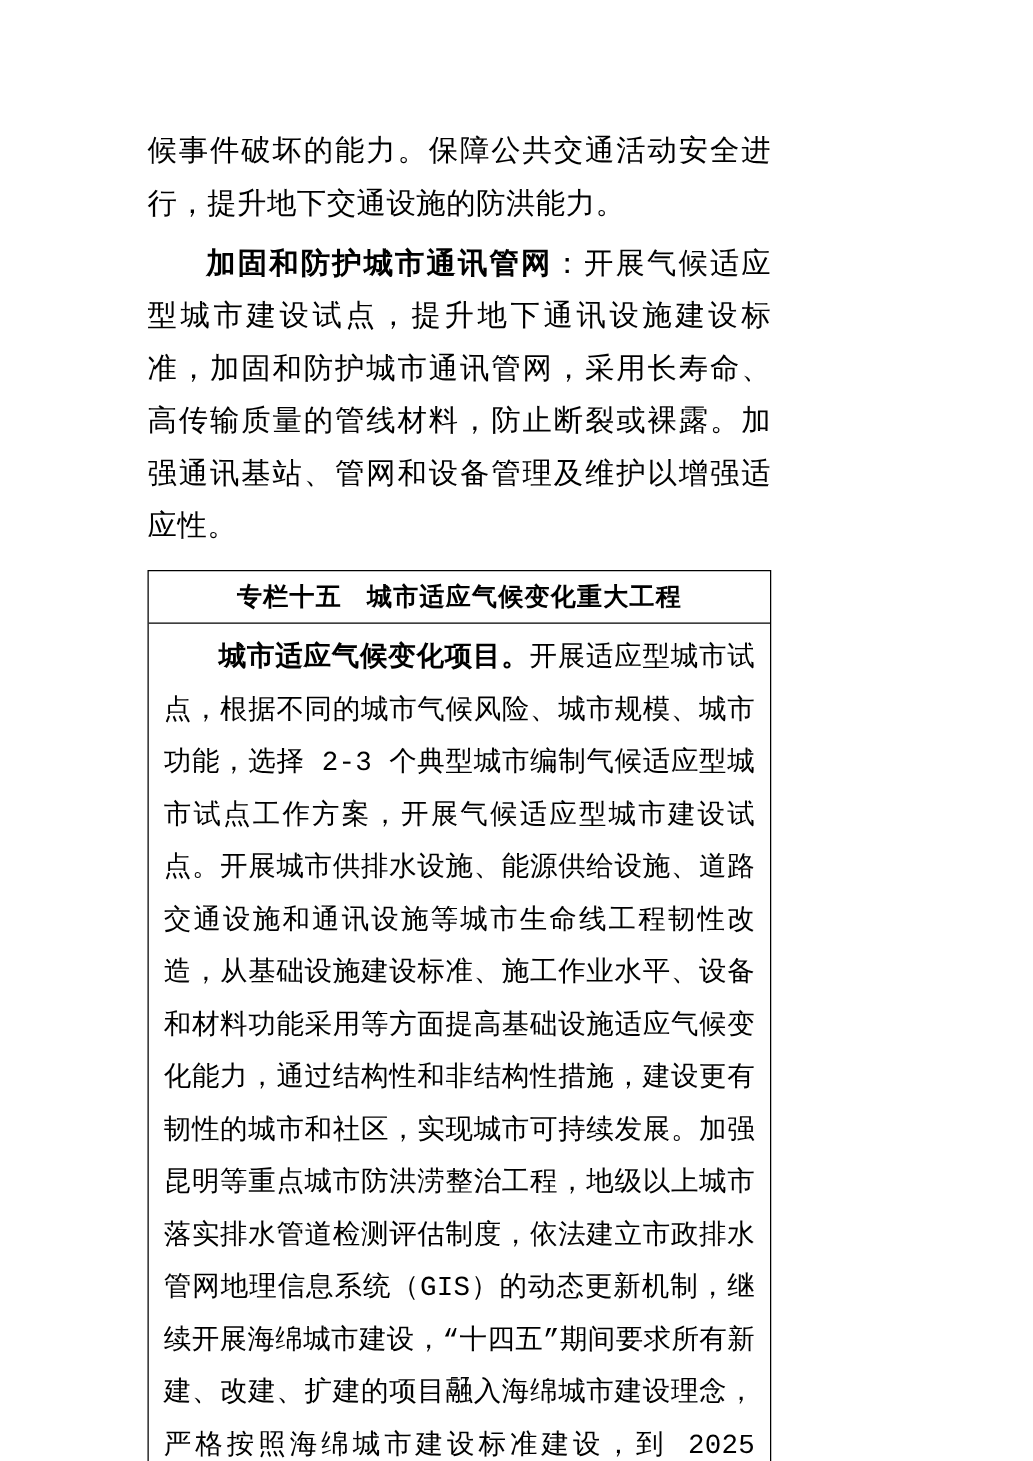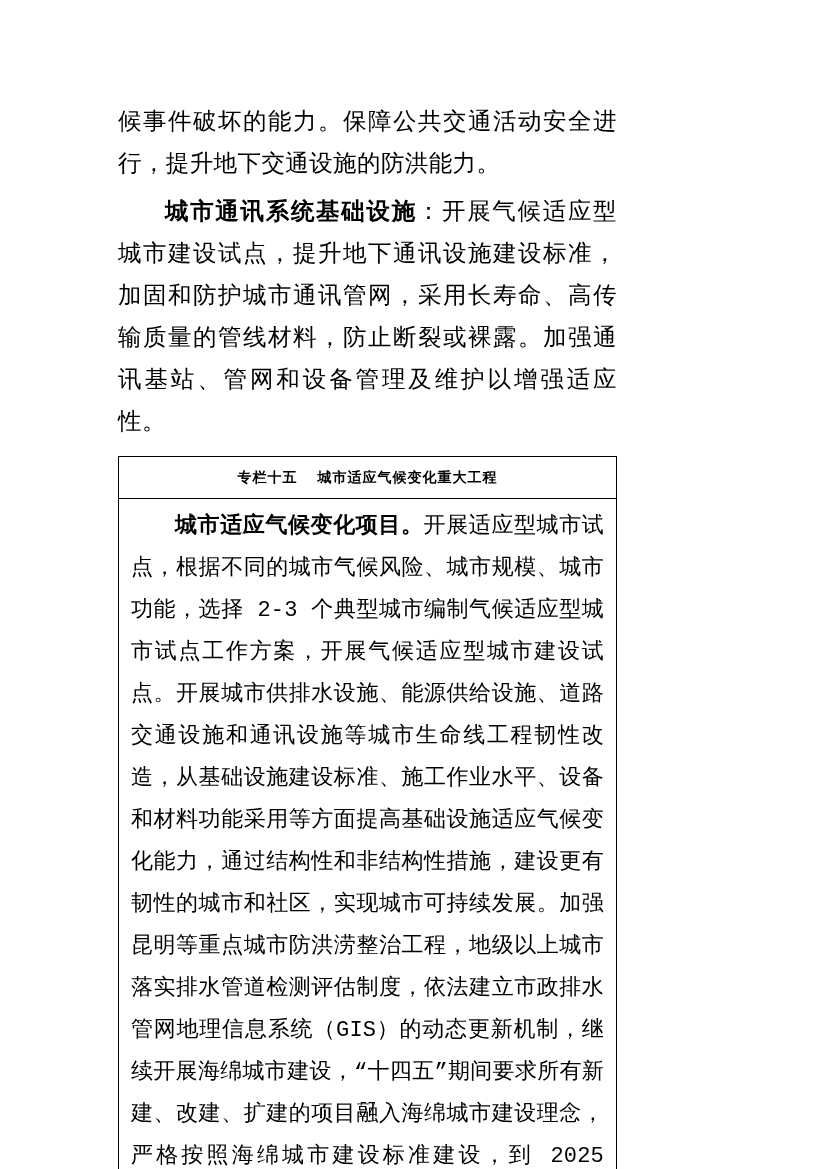--- a/index.html
+++ b/index.html
@@ -42,21 +42,21 @@
   }
   
   .column-box {
     border: 1.3px solid #000;
     margin: 14px 0 10px 0;
     box-sizing: border-box;
   }
   .column-title {
     text-align: center;
     font-weight: bold;
-    font-size: 14px;
+    font-size: 20px;
     line-height: 34px;
     padding: 4px 0 3px 0;
     border-bottom: 1.3px solid #000;
     letter-spacing: 1px;
   }
   .column-title .t-gap {
     display: inline-block;
     width: 20px;
   }
   .column-body {
@@ -91,21 +91,21 @@
     margin-top: 14px;
   }
 </style>
 </head>
 <body>
 
 <div class="page">
 
   <p class="body-para">候事件破坏的能力。保障公共交通活动安全进行，提升地下交通设施的防洪能力。</p>
 
-  <p class="body-para indent2 para-gap"><span class="bold-lead">城市通讯系统基础设施</span><span>：开展气候适应型城市建设试点，提升地下通讯设施建设标准，加固和防护城市通讯管网，采用长寿命、高传输质量的管线材料，防止断裂或裸露。加强通讯基站、管网和设备管理及维护以增强适应性。</span></p>
+  <p class="body-para indent2 para-gap"><span class="bold-lead">加固和防护城市通讯管网</span><span>：开展气候适应型城市建设试点，提升地下通讯设施建设标准，加固和防护城市通讯管网，采用长寿命、高传输质量的管线材料，防止断裂或裸露。加强通讯基站、管网和设备管理及维护以增强适应性。</span></p>
 
   <div class="column-box">
     <div class="column-title"><span>专栏十五</span><span class="t-gap"></span><span>城市适应气候变化重大工程</span></div>
     <div class="column-body"><span class="lead">城市适应气候变化项目。</span><span>开展适应型城市试点，根据不同的城市气候风险、城市规模、城市功能，选择 2-3 个典型城市编制气候适应型城市试点工作方案，开展气候适应型城市建设试点。开展城市供排水设施、能源供给设施、道路交通设施和通讯设施等城市生命线工程韧性改造，从基础设施建设标准、施工作业水平、设备和材料功能采用等方面提高基础设施适应气候变化能力，通过结构性和非结构性措施，建设更有韧性的城市和社区，实现城市可持续发展。加强昆明等重点城市防洪涝整治工程，地级以上城市落实排水管道检测评估制度，依法建立市政排水管网地理信息系统（GIS）的动态更新机制，继续开展海绵城市建设，“十四五”期间要求所有新建、改建、扩建的项目融入海绵城市建设理念，严格按照海绵城市建设标准建设，到 2025 年，全省所有城市建成区 50%以上的面积达到海绵城市建设标准要求。有条件地区继续开展地下管廊工程建设，逐步形成网络化的地下智能综合管廊系统。</span></div>
   </div>
 
   <h2 class="section-heading">（五）加强防灾减灾体系建设</h2>
 
 
   <div class="page-number">57</div>

